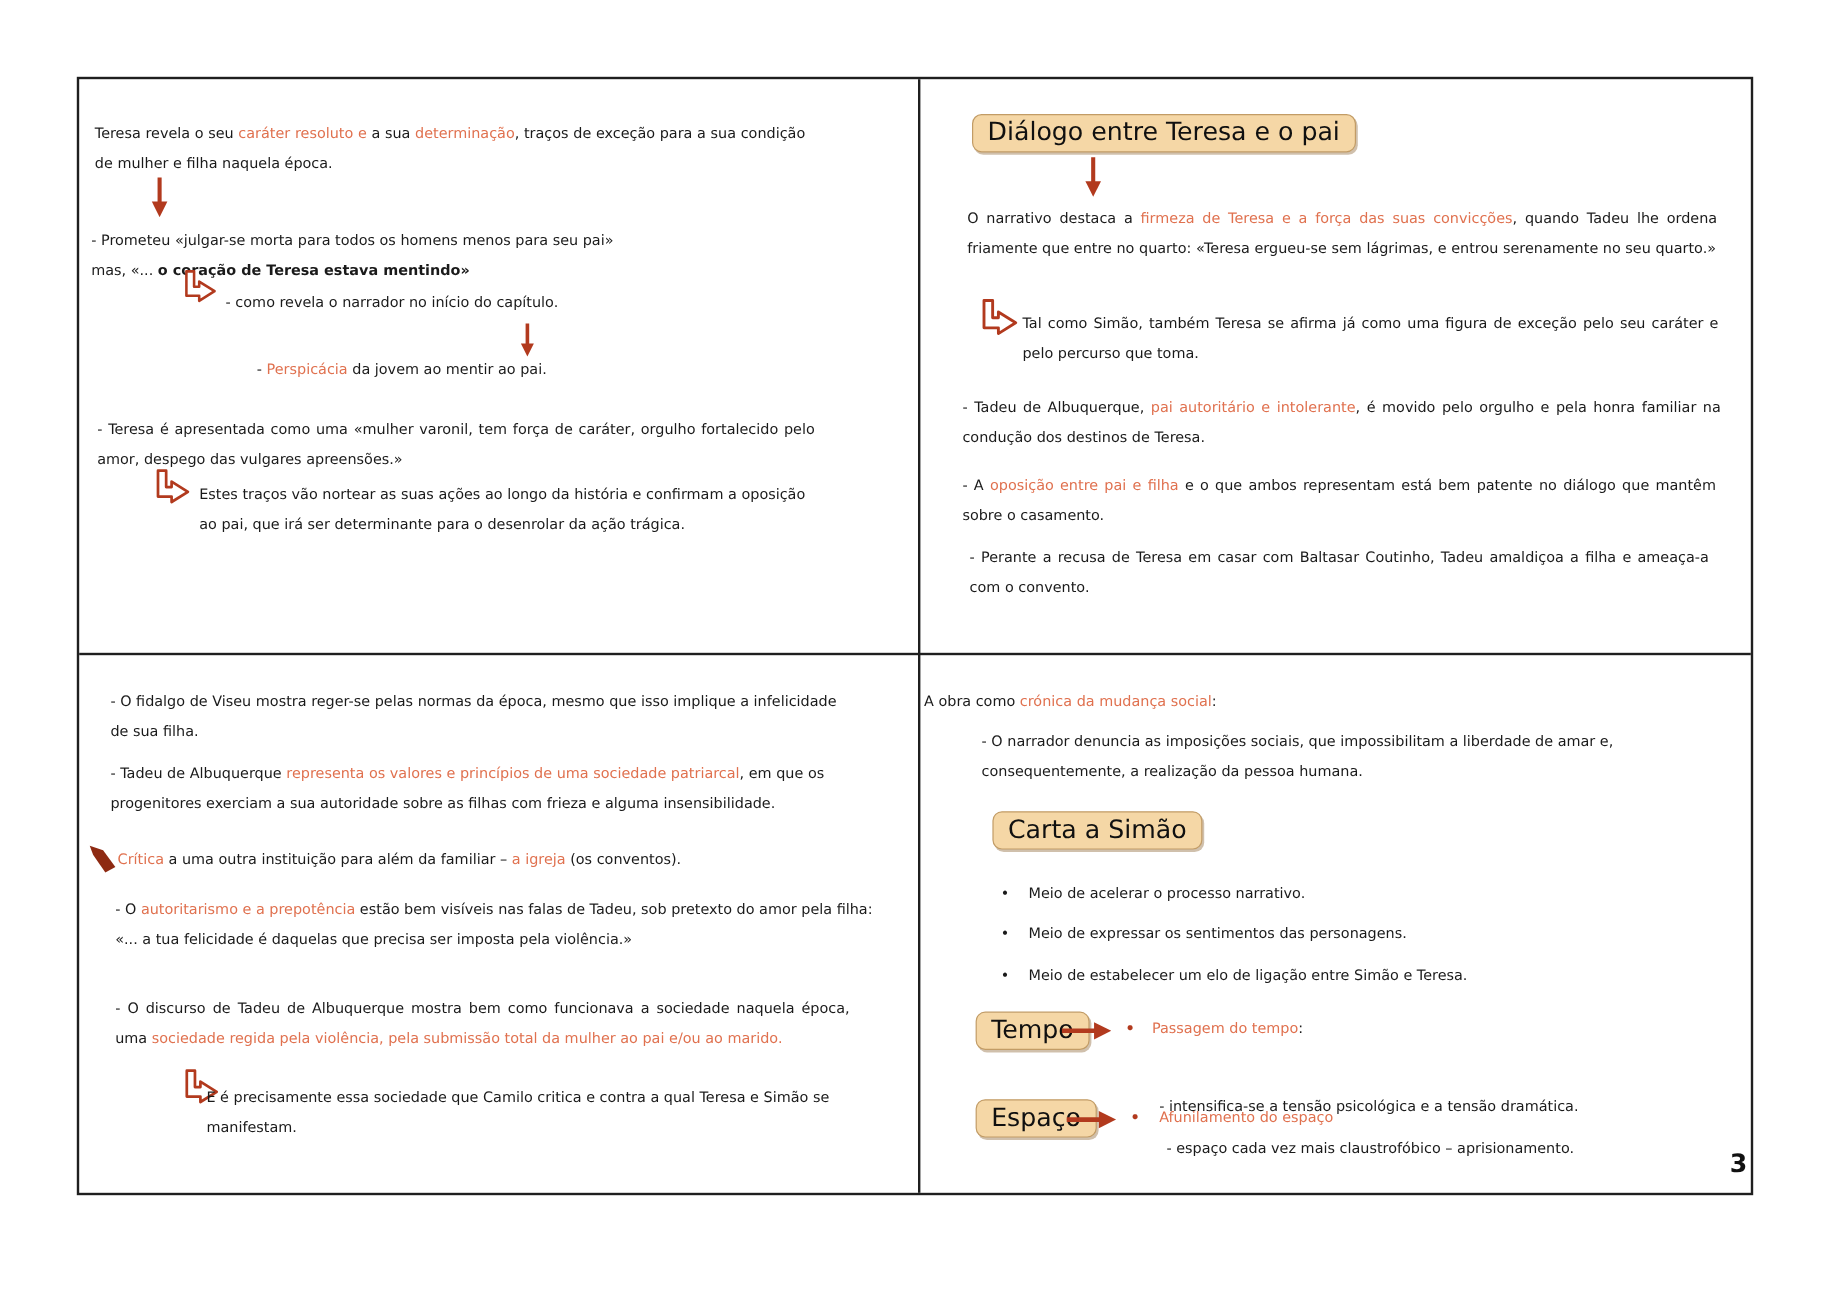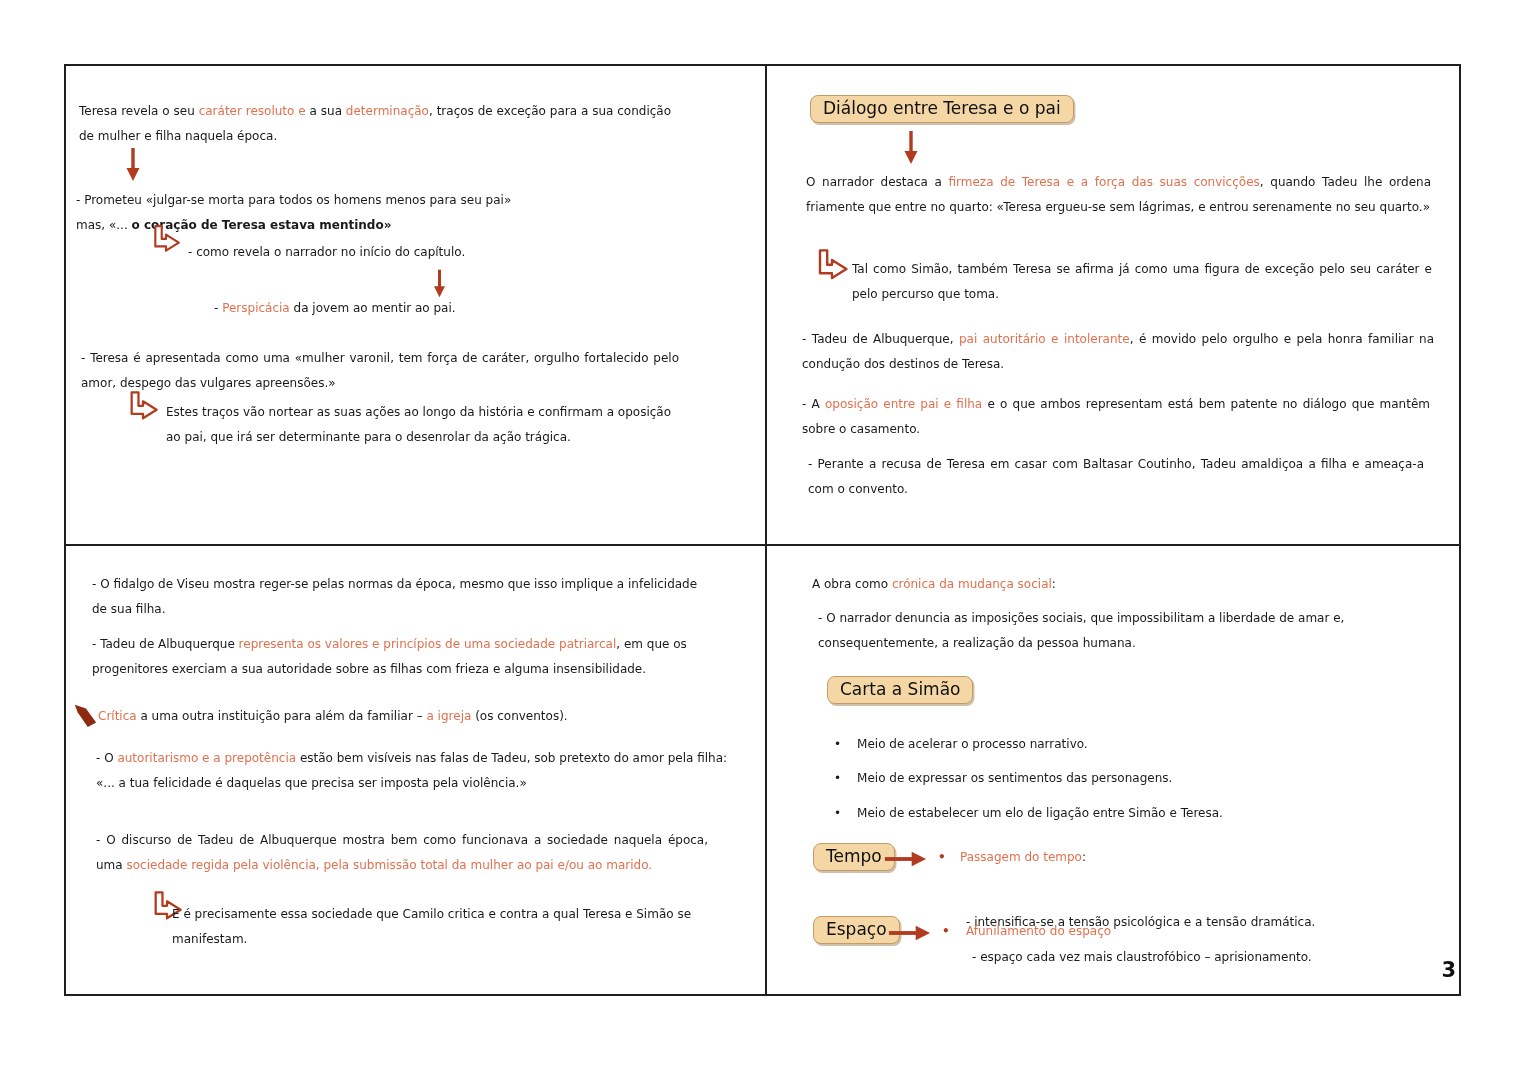--- a/index.html
+++ b/index.html
@@ -14,21 +14,21 @@
          border:2px solid #1f1f1f;background:#ffffff;}
   .divider-v{position:absolute;left:699px;top:0;width:2px;height:100%;background:#1f1f1f;}
   .divider-h{position:absolute;left:0;top:478px;width:100%;height:2px;background:#1f1f1f;}
   .t{position:absolute;font-size:12px;line-height:25px;color:var(--ink);}
   .just{text-align:justify;}
   .nw{white-space:nowrap;}
   .t .o{color:var(--accent);}
   .t .b{font-weight:bold;text-align:right;}
   .ic{position:absolute;}
   .badge{position:absolute;background:var(--badge_bg);border:1.5px solid var(--badge_br);
-         border-radius:8px;padding:2px 12px 4px;font-size:17px;color:#101010;
+         border-radius:8px;padding:2px 12px 4px;font-size:21px;color:#101010;
          box-shadow:1.5px 2px 0 rgba(150,115,70,.45);white-space:nowrap;}
   .blt{display:inline-block;margin-right:16px;}
   .rblt{color:var(--arrow);font-weight:bold;}
   .pagenum{position:absolute;font-size:21px;font-weight:bold;color:#111;
            text-align:right;width:30px;}
 </style>
 </head>
 <body>
 
 <div class="canvas">
@@ -64,21 +64,21 @@
     </svg>
     <div class="t" style="left:100px;top:334px;width:520px;">Estes traços vão nortear as suas ações ao longo da história e confirmam a oposição ao pai, que irá ser determinante para o desenrolar da ação trágica.</div>
 
     <div class="badge" style="left:744px;top:29px;">Diálogo entre Teresa e o pai</div>
 
     <svg class="ic" style="left:836px;top:62px;" width="18" height="38" viewBox="0 0 18 36">
       <line x1="9" y1="2" x2="9" y2="23" style="stroke:var(--arrow);" stroke-width="3.4"></line>
       <polygon points="9,35 2.5,22 15.5,22" style="fill:var(--arrow);"></polygon>
     </svg>
 
-    <div class="t just" style="left:740px;top:104px;width:625px;"><span>O narrador destaca a </span><span class="o">firmeza de Teresa e a força das suas convicções</span><span>, quando Tadeu lhe ordena friamente que entre no quarto: «Teresa ergueu-se sem lágrimas, e entrou serenamente no seu quarto.»</span></div>
+    <div class="t just" style="left:740px;top:104px;width:625px;"><span>O narrativo destaca a </span><span class="o">firmeza de Teresa e a força das suas convicções</span><span>, quando Tadeu lhe ordena friamente que entre no quarto: «Teresa ergueu-se sem lágrimas, e entrou serenamente no seu quarto.»</span></div>
 
     <svg class="ic" style="left:748px;top:182px;" width="36" height="36" viewBox="0 0 30 28">
       <path d="M5 1 H11 V13 H15 V9 L27 16.5 L15 24 V20 H5 Z" style="fill:#ffffff;stroke:var(--arrow);" stroke-width="2" stroke-linejoin="round"></path>
     </svg>
     <div class="t just" style="left:786px;top:191px;width:580px;">Tal como Simão, também Teresa se afirma já como uma figura de exceção pelo seu caráter e pelo percurso que toma.</div>
 
     <div class="t just" style="left:736px;top:261px;width:632px;"><span>- Tadeu de Albuquerque, </span><span class="o">pai autoritário e intolerante</span><span>, é movido pelo orgulho e pela honra familiar na condução dos destinos de Teresa.</span></div>
 
     <div class="t just" style="left:736px;top:326px;width:628px;"><span>- A </span><span class="o">oposição entre pai e filha</span><span> e o que ambos representam está bem patente no diálogo que mantêm sobre o casamento.</span></div>
 
@@ -95,21 +95,21 @@
 
     <div class="t" style="left:30px;top:680px;width:645px;"><span>- O </span><span class="o">autoritarismo e a prepotência</span><span> estão bem visíveis nas falas de Tadeu, sob pretexto do amor pela filha: «... a tua felicidade é daquelas que precisa ser imposta pela violência.»</span></div>
 
     <div class="t just" style="left:30px;top:762px;width:612px;"><span>- O discurso de Tadeu de Albuquerque mostra bem como funcionava a sociedade naquela época, uma </span><span class="o">sociedade regida pela violência, pela submissão total da mulher ao pai e/ou ao marido.</span></div>
 
     <svg class="ic" style="left:84px;top:824px;" width="34" height="34" viewBox="0 0 30 28">
       <path d="M5 1 H11 V13 H15 V9 L27 16.5 L15 24 V20 H5 Z" style="fill:#ffffff;stroke:var(--arrow);" stroke-width="2" stroke-linejoin="round"></path>
     </svg>
     <div class="t" style="left:106px;top:836px;width:550px;">E é precisamente essa sociedade que Camilo critica e contra a qual Teresa e Simão se manifestam.</div>
 
-    <div class="t nw" style="left:746px;top:506px;"><span>A obra como </span><span class="o">crónica da mudança social</span><span>:</span></div>
+    <div class="t nw" style="left:704px;top:506px;"><span>A obra como </span><span class="o">crónica da mudança social</span><span>:</span></div>
 
     <div class="t" style="left:752px;top:540px;width:615px;">- O narrador denuncia as imposições sociais, que impossibilitam a liberdade de amar e, consequentemente, a realização da pessoa humana.</div>
 
     <div class="badge" style="left:761px;top:610px;">Carta a Simão</div>
 
     <div class="t nw" style="left:768px;top:666px;">
       <span class="blt">•</span><span>Meio de acelerar o processo narrativo.</span>
     </div>
     <div class="t nw" style="left:768px;top:700px;">
       <span class="blt">•</span><span>Meio de expressar os sentimentos das personagens.</span>

